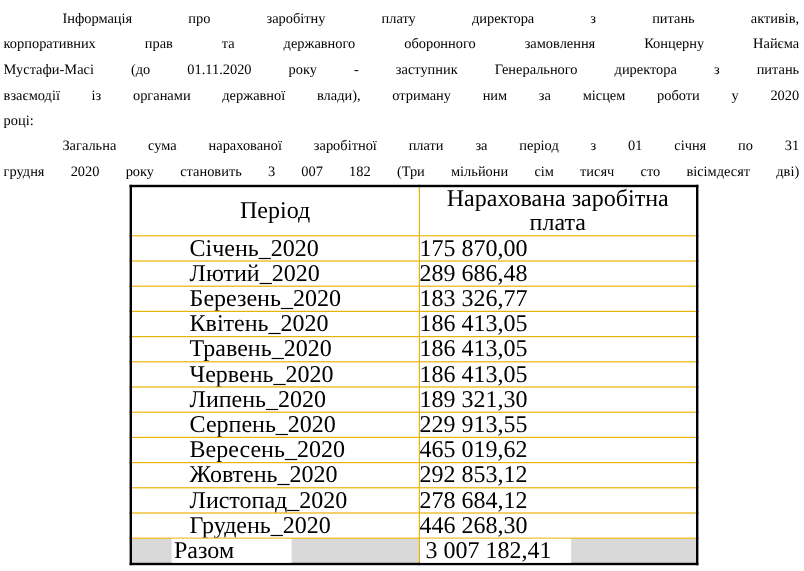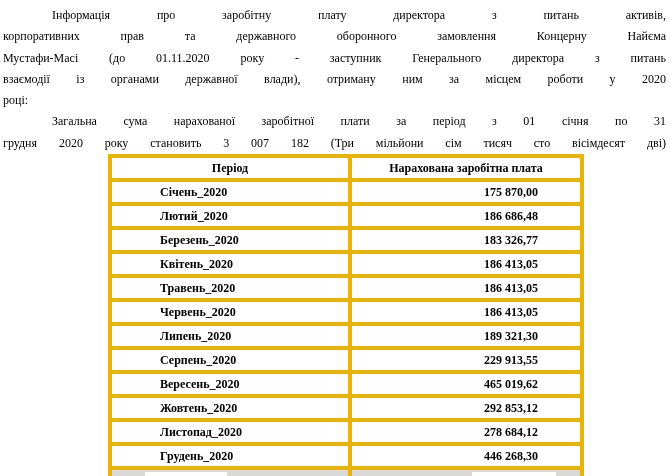--- a/index.html
+++ b/index.html
@@ -34,38 +34,38 @@
   }
   table.salary-table {
     border-collapse: collapse;
     table-layout: fixed;
     margin: 0 0 0 105px;
     width: 472px;
     border: 2px solid #000000;
   }
   .salary-table th,
   .salary-table td {
-    border: 4px solid #eab308;
+    border: 1px solid #eab308;
     height: 20px;
     padding: 0;
-    font-size: 12px;
+    font-size: 20px;
     line-height: 20px;
-    font-weight: bold;
+    font-weight: normal;
     overflow: hidden;
     vertical-align: middle;
   }
   .salary-table th {
     text-align: center;
   }
   td.period-cell {
     text-align: left;
     padding-left: 48px;
   }
   td.salary-cell {
-    text-align: right;
+    text-align: left;
     padding-right: 42px;
   }
   tr.total-row td {
     background: #d9d9d9;
   }
   tr.total-row td.period-cell {
     padding-left: 33px;
   }
   tr.total-row td.salary-cell {
     padding-right: 24px;
@@ -110,21 +110,21 @@
         <th>Нарахована заробітна плата</th>
       </tr>
     </thead>
     <tbody>
       <tr>
         <td class="period-cell">Січень_2020</td>
         <td class="salary-cell">175 870,00</td>
       </tr>
       <tr>
         <td class="period-cell">Лютий_2020</td>
-        <td class="salary-cell">186 686,48</td>
+        <td class="salary-cell">289 686,48</td>
       </tr>
       <tr>
         <td class="period-cell">Березень_2020</td>
         <td class="salary-cell">183 326,77</td>
       </tr>
       <tr>
         <td class="period-cell">Квітень_2020</td>
         <td class="salary-cell">186 413,05</td>
       </tr>
       <tr>

